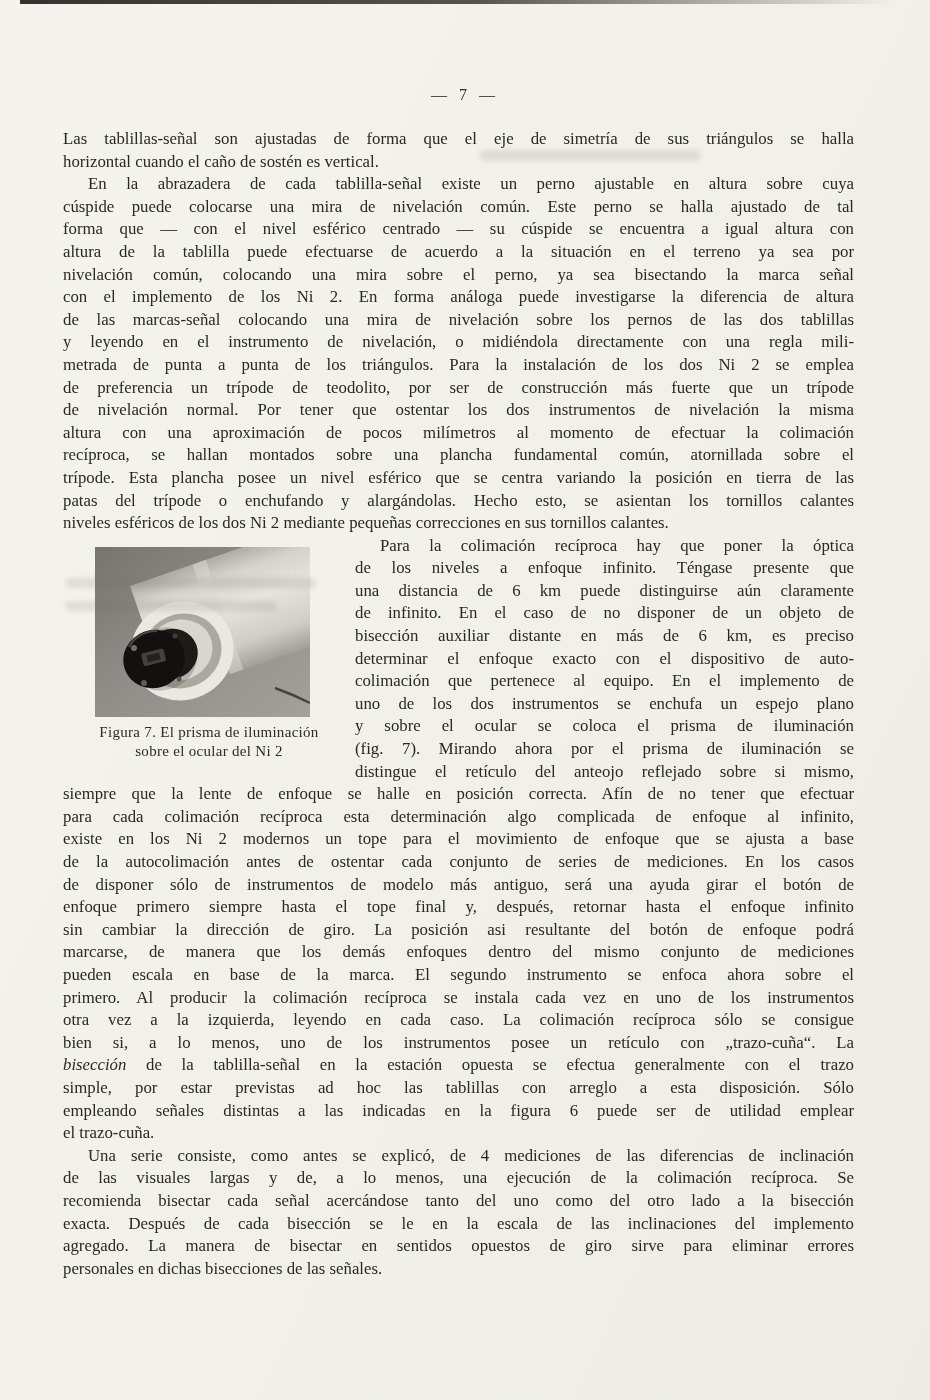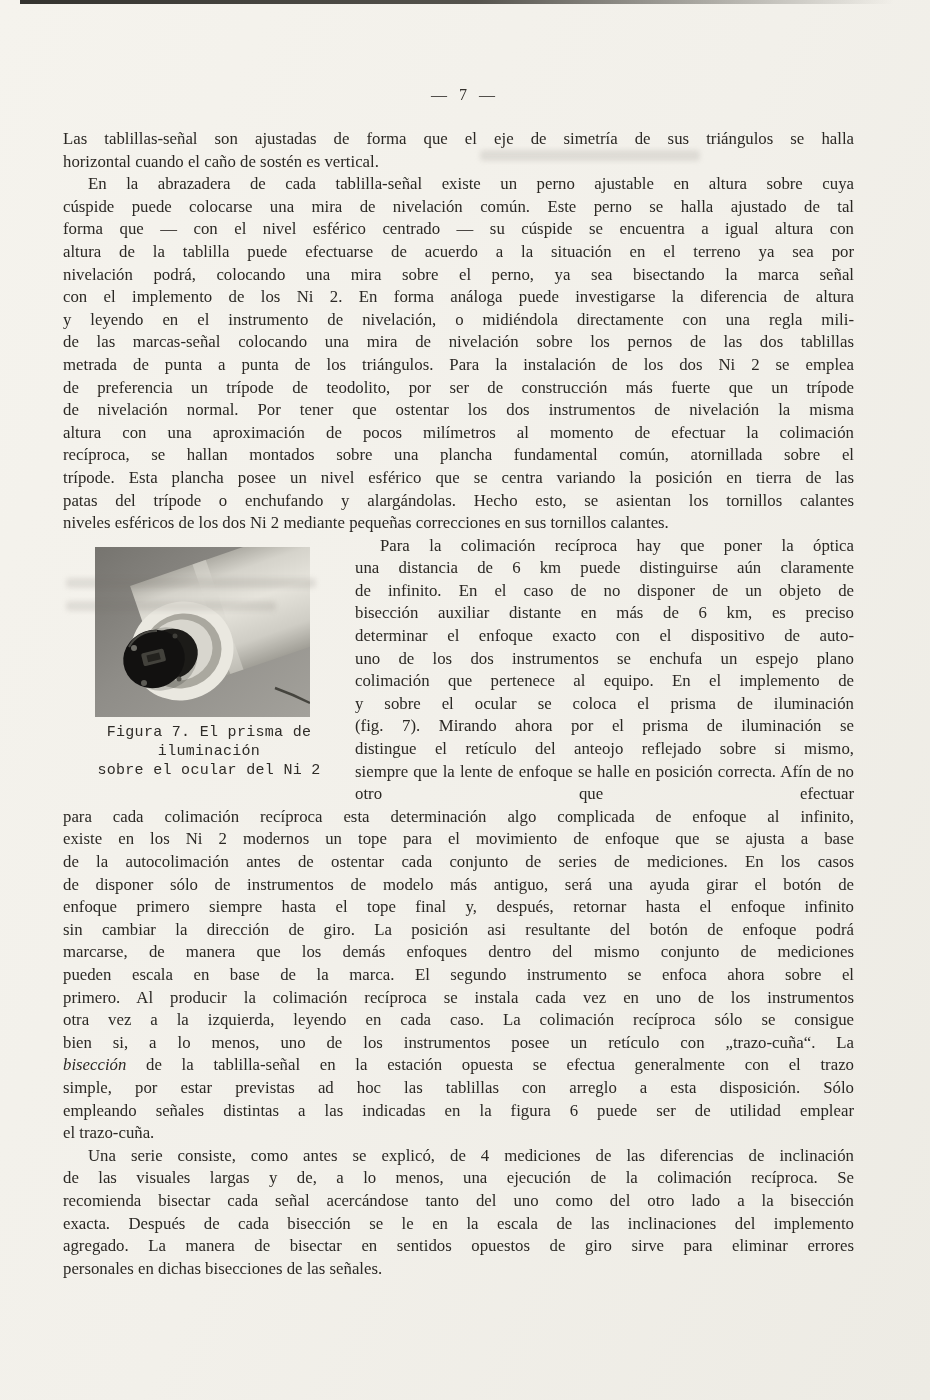--- a/index.html
+++ b/index.html
@@ -20,21 +20,21 @@
   }
   .content {
     margin:24px 76px 0 63px;
     font-size:16.8px; line-height:22.6px;
   }
   .para { margin:0; }
   .tline { text-align:justify; text-align-last:justify; }
   .tline.last { text-align-last:left; }
   .tline.indent { text-indent:25px; }
   .photo-fig {
-    float:left; width:292px; margin:12px 0 16px 0; padding:0;font-family:Liberation Mono, monospace;
+    float:left; width:292px; margin:12px 0 16px 0; padding:0;
   }
   .photo-frame { width:215px; height:170px; margin-left:32px; display:block; }
   .caption { margin-top:6px; text-align:center; font-size:15px; line-height:19px; color:#2e2b27; letter-spacing:0.3px; }
   .ghost {
     position:absolute; border-radius:4px;
     background:rgba(116,113,104,0.16); filter:blur(2.5px);
   }
 </style>
 </head>
 <body>
@@ -53,24 +53,24 @@
     <div class="para">
         <div class="tline">Las tablillas-señal son ajustadas de forma que el eje de simetría de sus triángulos se halla</div>
         <div class="tline last">horizontal cuando el caño de sostén es vertical.</div>
       </div>
 
     <div class="para">
         <div class="tline indent">En la abrazadera de cada tablilla-señal existe un perno ajustable en altura sobre cuya</div>
         <div class="tline">cúspide puede colocarse una mira de nivelación común. Este perno se halla ajustado de tal</div>
         <div class="tline">forma que — con el nivel esférico centrado — su cúspide se encuentra a igual altura con</div>
         <div class="tline">altura de la tablilla puede efectuarse de acuerdo a la situación en el terreno ya sea por</div>
-        <div class="tline">nivelación podrá, colocando una mira sobre el perno, ya sea bisectando la marca señal</div>
+        <div class="tline">nivelación común, colocando una mira sobre el perno, ya sea bisectando la marca señal</div>
         <div class="tline">con el implemento de los Ni 2. En forma análoga puede investigarse la diferencia de altura</div>
+        <div class="tline">de las marcas-señal colocando una mira de nivelación sobre los pernos de las dos tablillas</div>
         <div class="tline">y leyendo en el instrumento de nivelación, o midiéndola directamente con una regla mili-</div>
-        <div class="tline">de las marcas-señal colocando una mira de nivelación sobre los pernos de las dos tablillas</div>
         <div class="tline">metrada de punta a punta de los triángulos. Para la instalación de los dos Ni 2 se emplea</div>
         <div class="tline">de preferencia un trípode de teodolito, por ser de construcción más fuerte que un trípode</div>
         <div class="tline">de nivelación normal. Por tener que ostentar los dos instrumentos de nivelación la misma</div>
         <div class="tline">altura con una aproximación de pocos milímetros al momento de efectuar la colimación</div>
         <div class="tline">recíproca, se hallan montados sobre una plancha fundamental común, atornillada sobre el</div>
         <div class="tline">trípode. Esta plancha posee un nivel esférico que se centra variando la posición en tierra de las</div>
         <div class="tline">patas del trípode o enchufando y alargándolas. Hecho esto, se asientan los tornillos calantes</div>
         <div class="tline last">niveles esféricos de los dos Ni 2 mediante pequeñas correcciones en sus tornillos calantes.</div>
       </div>
 
@@ -111,30 +111,31 @@
           <rect x="52" y="107" width="13" height="7" transform="rotate(-14 58 110)" fill="#23221e"></rect>
           <path d="M 180,141 C 194,146 205,151 215,156" stroke="#45443e" stroke-width="2.4" fill="none"></path>
         </svg>
         <figcaption class="caption">
           <div>Figura 7. El prisma de iluminación</div>
           <div>sobre el ocular del Ni 2</div>
         </figcaption>
       </figure>
 
     <div class="tline indent">Para la colimación recíproca hay que poner la óptica</div>
+        <div class="tline">de los niveles a enfoque infinito. Téngase presente que</div>
         <div class="tline">una distancia de 6 km puede distinguirse aún claramente</div>
         <div class="tline">de infinito. En el caso de no disponer de un objeto de</div>
         <div class="tline">bisección auxiliar distante en más de 6 km, es preciso</div>
         <div class="tline">determinar el enfoque exacto con el dispositivo de auto-</div>
+        <div class="tline">colimación que pertenece al equipo. En el implemento de</div>
         <div class="tline">uno de los dos instrumentos se enchufa un espejo plano</div>
-        <div class="tline">colimación que pertenece al equipo. En el implemento de</div>
         <div class="tline">y sobre el ocular se coloca el prisma de iluminación</div>
         <div class="tline">(fig. 7). Mirando ahora por el prisma de iluminación se</div>
         <div class="tline">distingue el retículo del anteojo reflejado sobre si mismo,</div>
-        <div class="tline">siempre que la lente de enfoque se halle en posición correcta. Afín de no otro que efectuar</div>
+        <div class="tline">siempre que la lente de enfoque se halle en posición correcta. Afín de no tener que efectuar</div>
         <div class="tline">para cada colimación recíproca esta determinación algo complicada de enfoque al infinito,</div>
         <div class="tline">existe en los Ni 2 modernos un tope para el movimiento de enfoque que se ajusta a base</div>
         <div class="tline">de la autocolimación antes de ostentar cada conjunto de series de mediciones. En los casos</div>
         <div class="tline">de disponer sólo de instrumentos de modelo más antiguo, será una ayuda girar el botón de</div>
         <div class="tline">enfoque primero siempre hasta el tope final y, después, retornar hasta el enfoque infinito</div>
         <div class="tline">sin cambiar la dirección de giro. La posición asi resultante del botón de enfoque podrá</div>
         <div class="tline">marcarse, de manera que los demás enfoques dentro del mismo conjunto de mediciones</div>
         <div class="tline">pueden escala en base de la marca. El segundo instrumento se enfoca ahora sobre el</div>
         <div class="tline">primero. Al producir la colimación recíproca se instala cada vez en uno de los instrumentos</div>
         <div class="tline">otra vez a la izquierda, leyendo en cada caso. La colimación recíproca sólo se consigue</div>

